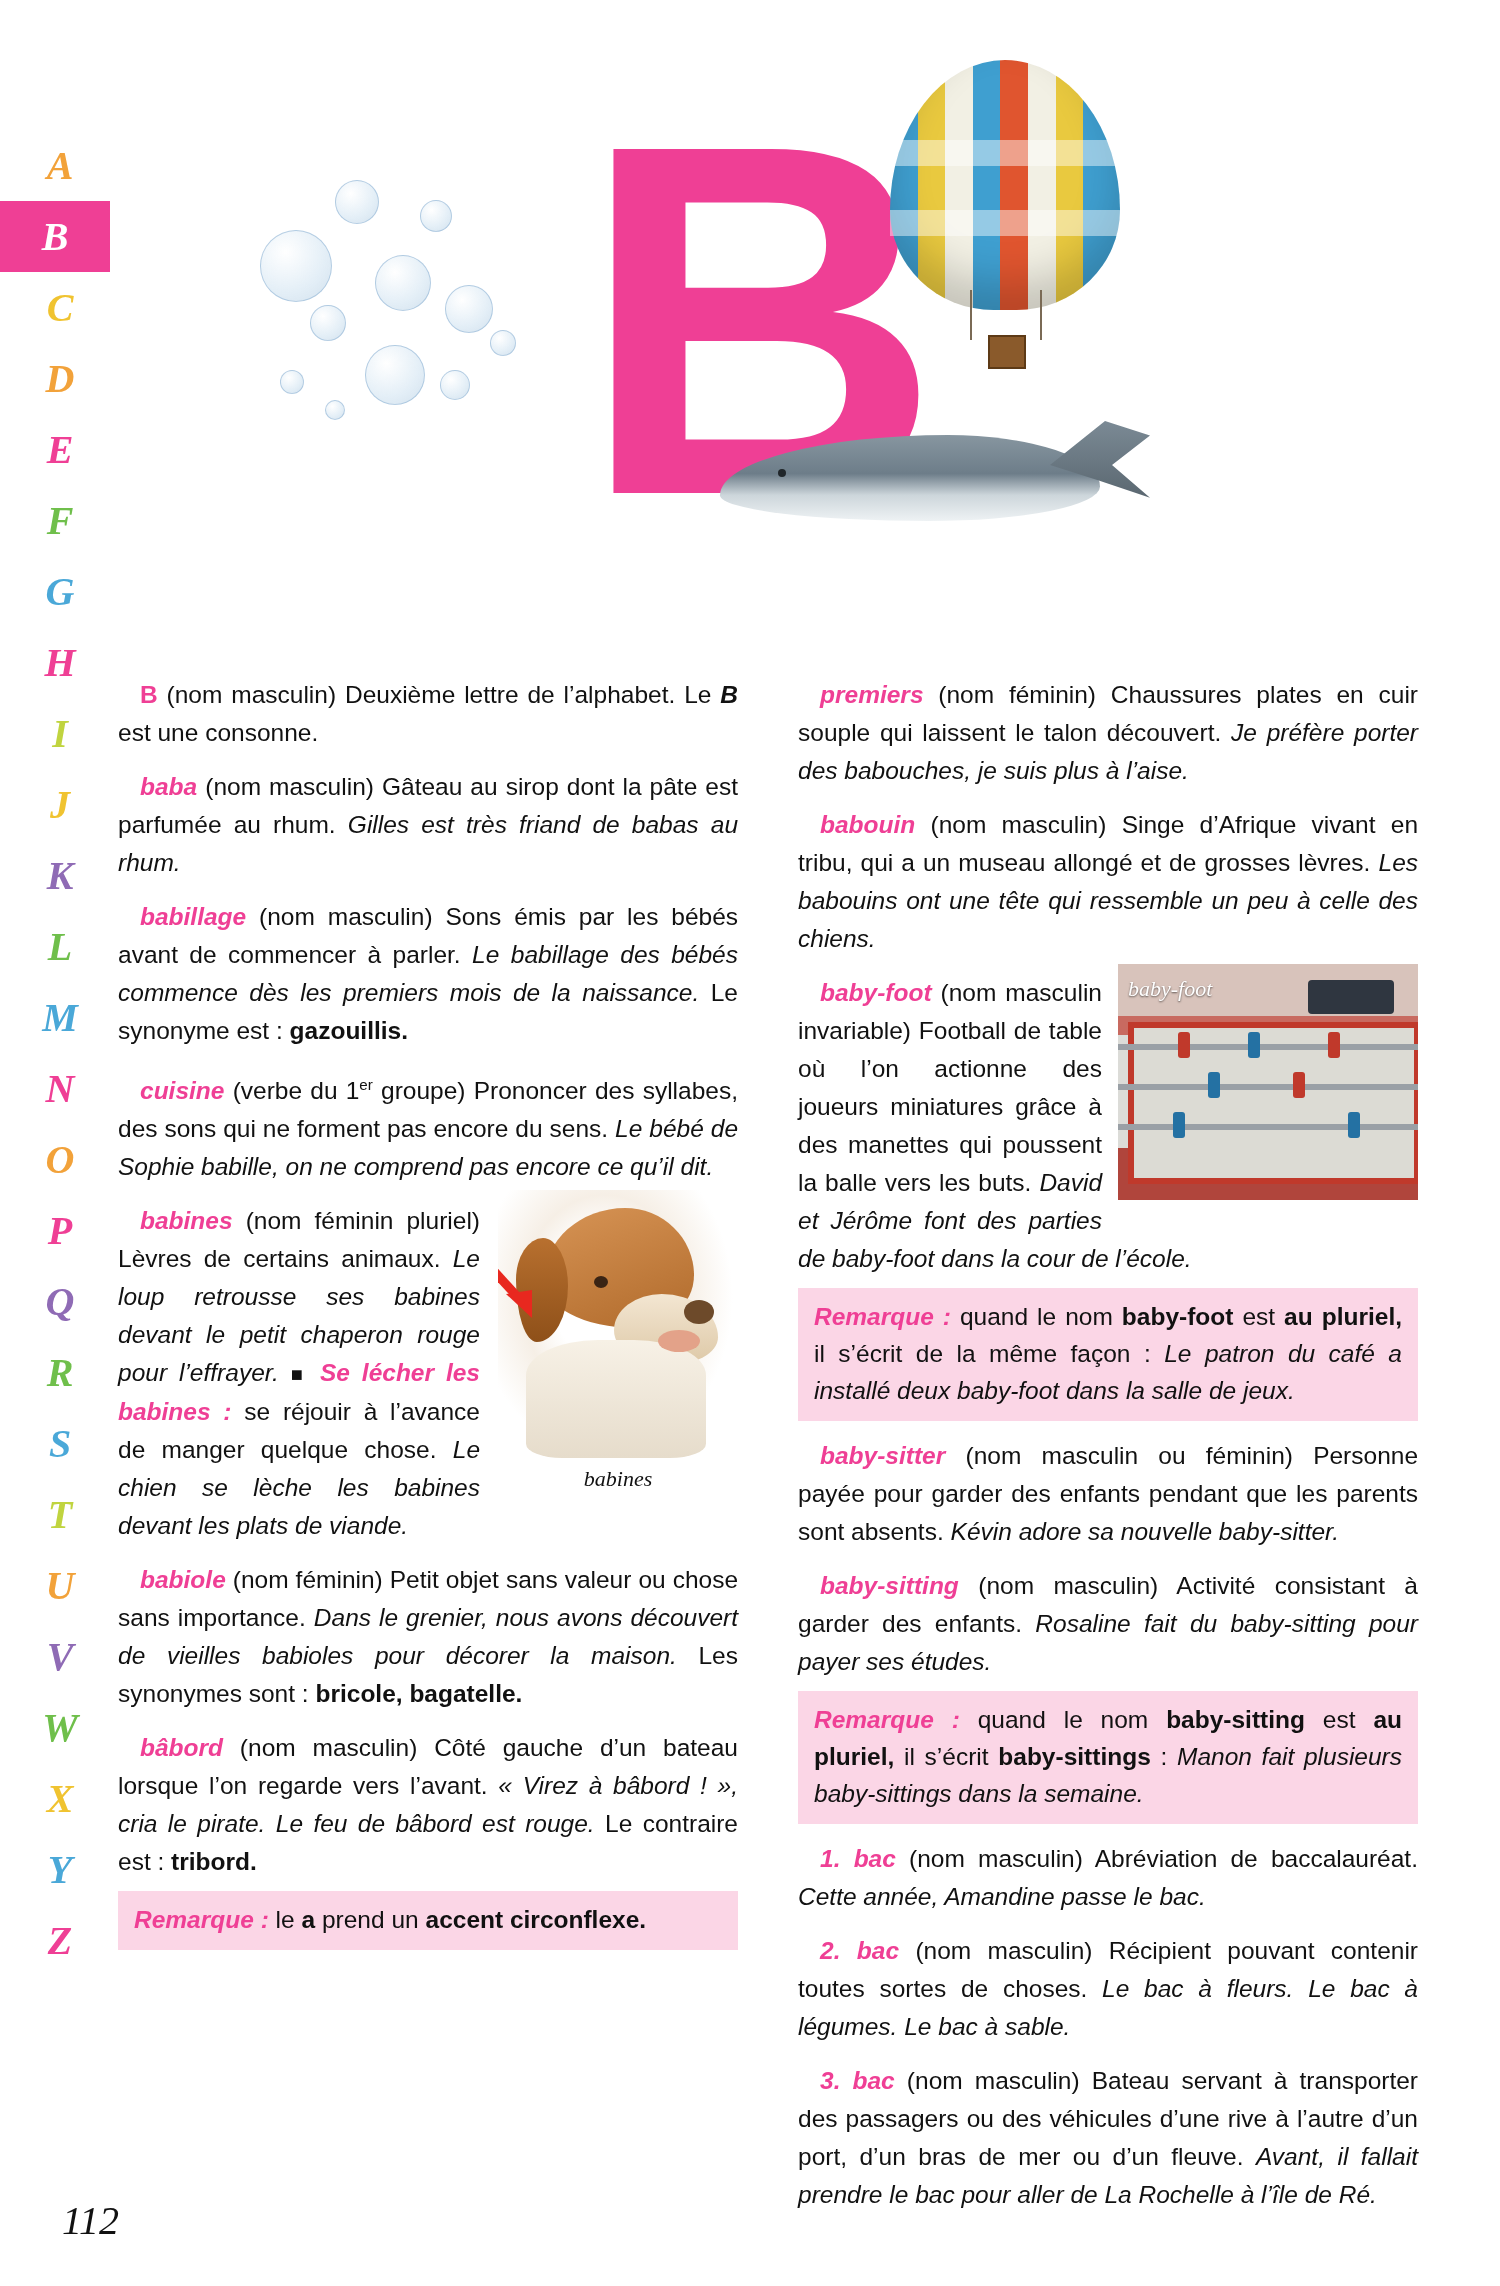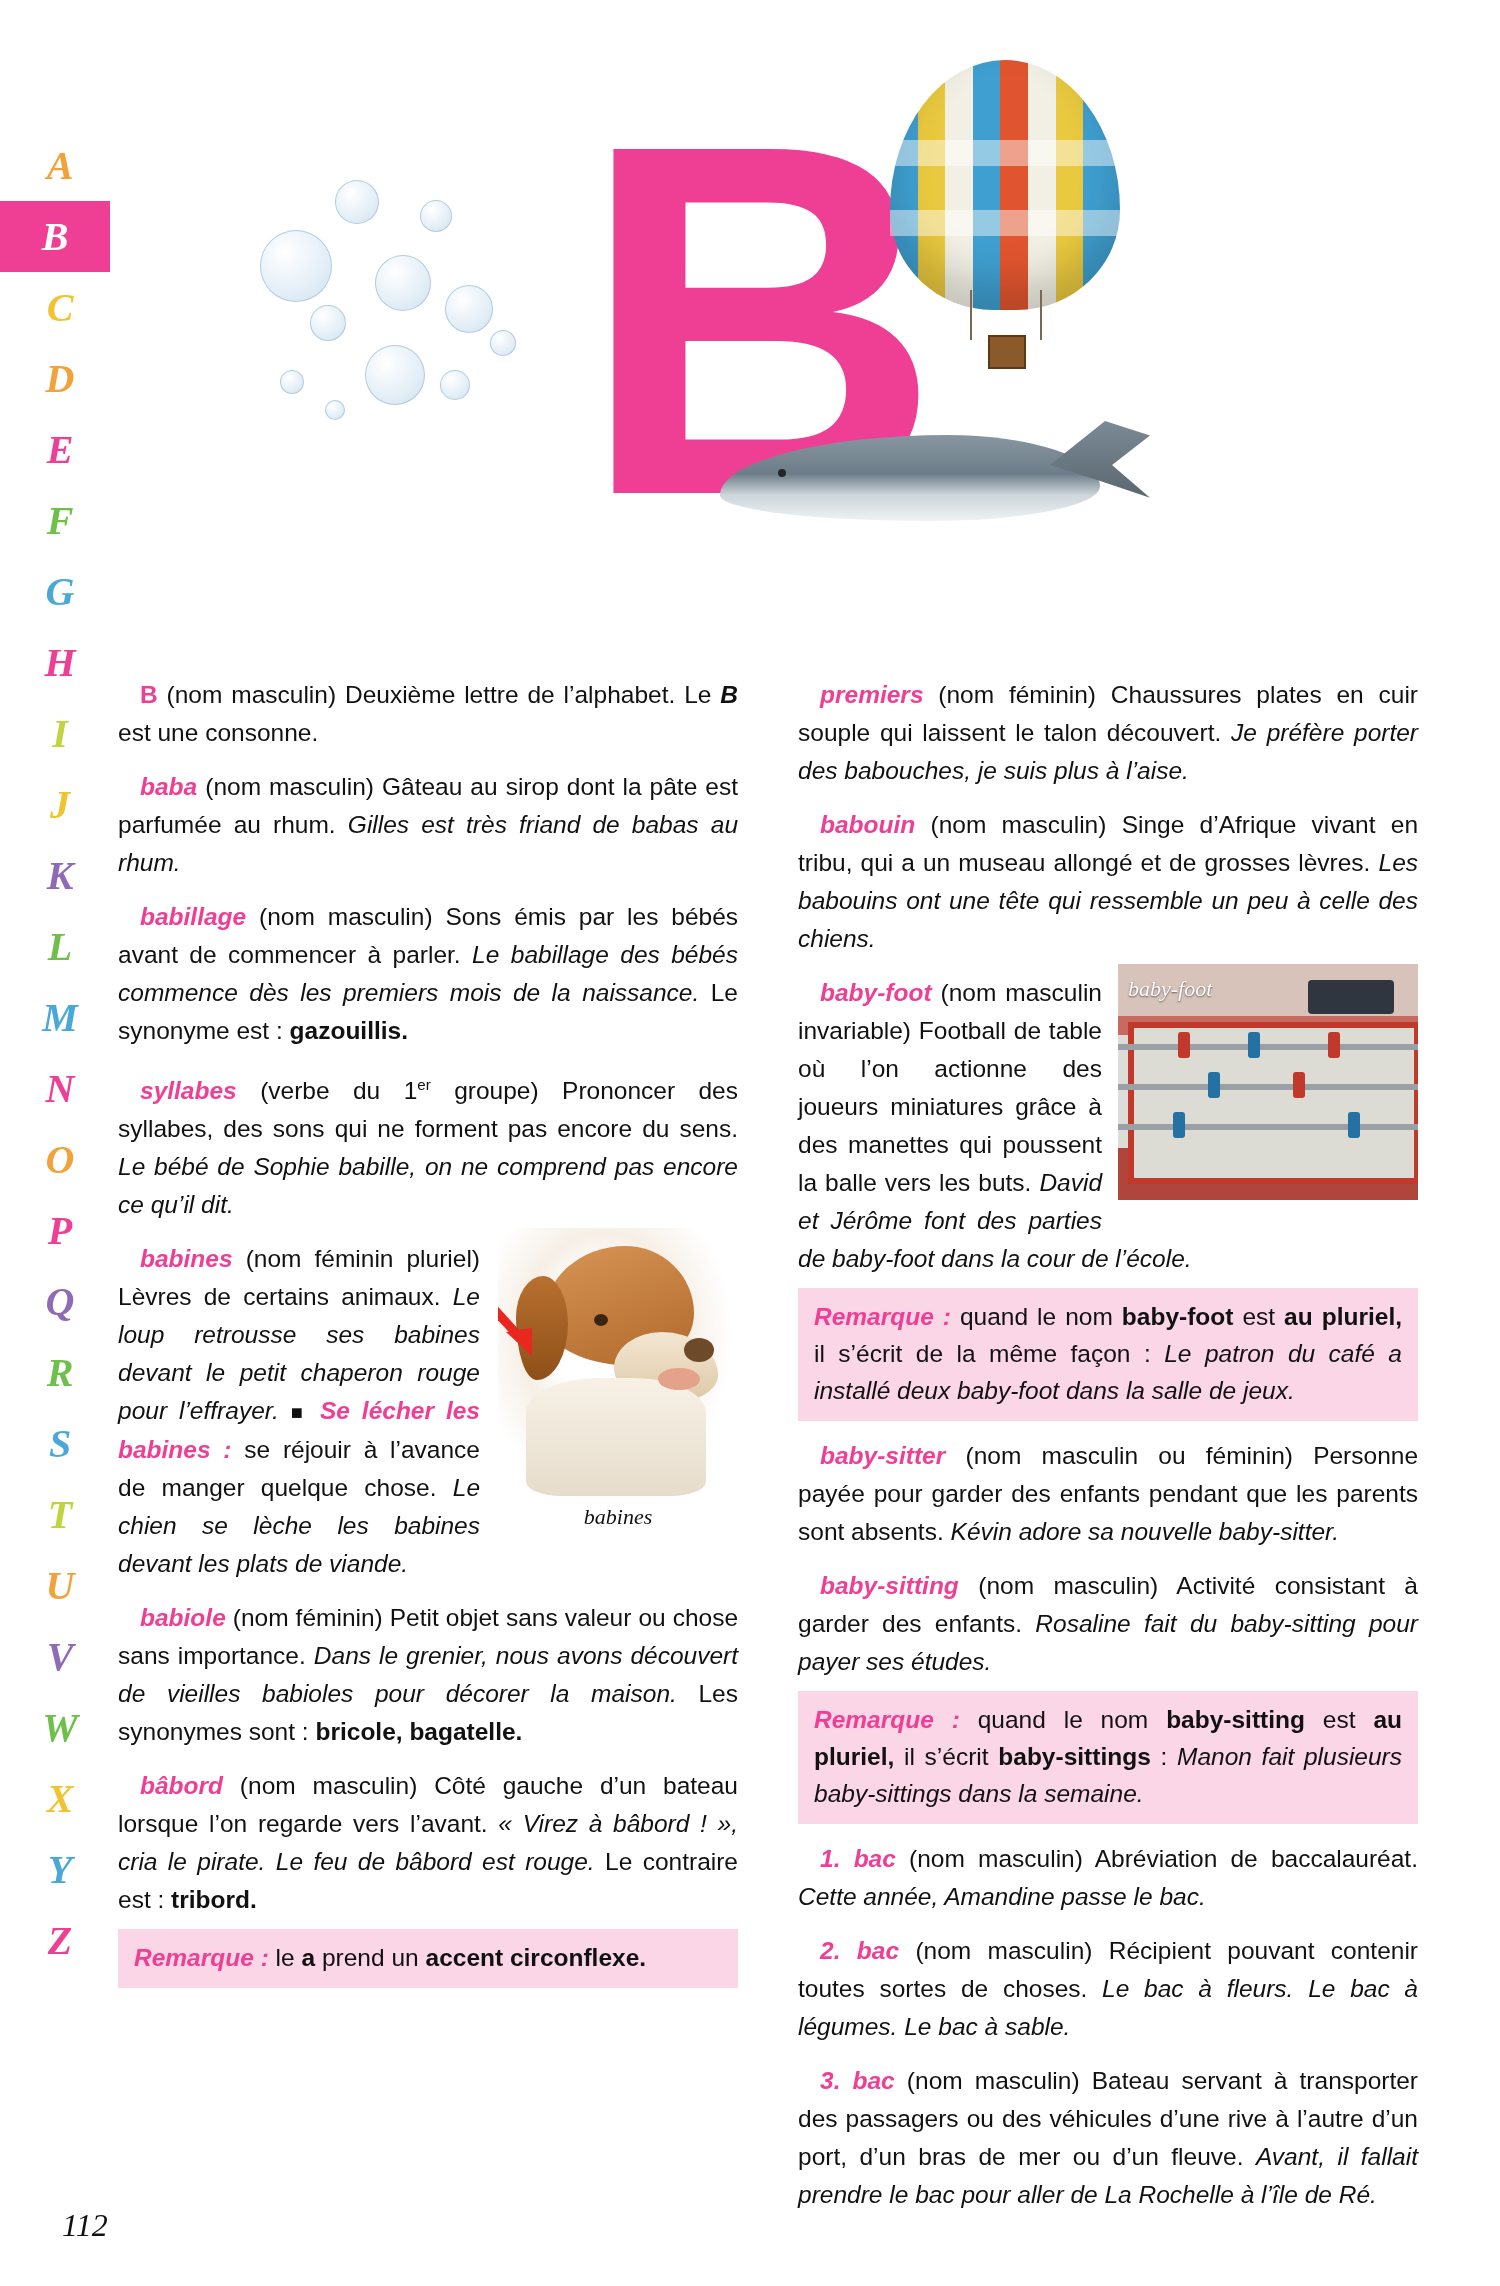--- a/index.html
+++ b/index.html
@@ -112,21 +112,21 @@
   }
   #babyfoot-label{
     position:absolute;left:10px;top:6px;font-family:"Liberation Serif", serif;
     font-style:italic;font-size:22px;color:#ffffff;text-shadow:0 1px 2px rgba(0,0,0,.6);
   }
   .bf-rod{position:absolute;height:6px;background:#9aa0a6;left:0;width:100%;}
   .bf-fig{position:absolute;width:12px;height:26px;border-radius:3px;}
   
   #page-number{
     position:absolute;left:62px;bottom:42px;
-    font-family:"Liberation Serif", serif;font-style:italic;font-size:32px;color:#111;
+    font-family:"Liberation Serif", serif;font-style:italic;font-size:40px;color:#111;
   }
 </style>
 </head>
 <body>
 
 <div id="alphabet">
   <div class="alpha" style="color:#f2a23a">A</div>
   <div class="alpha active">B</div>
   <div class="alpha" style="color:#f0c330">C</div>
   <div class="alpha" style="color:#f2a23a">D</div>
@@ -209,21 +209,21 @@
     <p class="entry">
       <span class="hw">babillage</span>
       <span>(nom masculin)</span>
       <span>Sons émis par les bébés avant de commencer à parler.</span>
       <span class="ex">Le babillage des bébés commence dès les premiers mois de la naissance.</span>
       <span>Le synonyme est :</span>
       <span class="bold">gazouillis.</span>
     </p>
 
     <p class="entry">
-      <span class="hw">syllabes</span>
+      <span class="hw">cuisine</span>
       <span>(verbe du 1</span><sup>er</sup><span> groupe)</span>
       <span>Prononcer des syllabes, des sons qui ne forment pas encore du sens.</span>
       <span class="ex">Le bébé de Sophie babille, on ne comprend pas encore ce qu’il dit.</span>
     </p>
 
     <div id="dog-fig">
       <div id="dog-img">
         <div class="dog-patch" style="left:46px;top:18px;width:150px;height:120px;border-radius:54% 46% 40% 60% / 60% 56% 44% 40%;background:linear-gradient(160deg,#d79455,#b06a2b);"></div>
         <div class="dog-patch" style="left:18px;top:48px;width:52px;height:104px;border-radius:52% 48% 60% 40% / 40% 46% 54% 60%;background:linear-gradient(180deg,#b8702f,#8e5019);"></div>
         <div class="dog-patch" style="left:116px;top:104px;width:104px;height:72px;border-radius:46% 54% 50% 50% / 50% 60% 40% 50%;background:linear-gradient(180deg,#f3e6d2,#ddc8a6);"></div>

